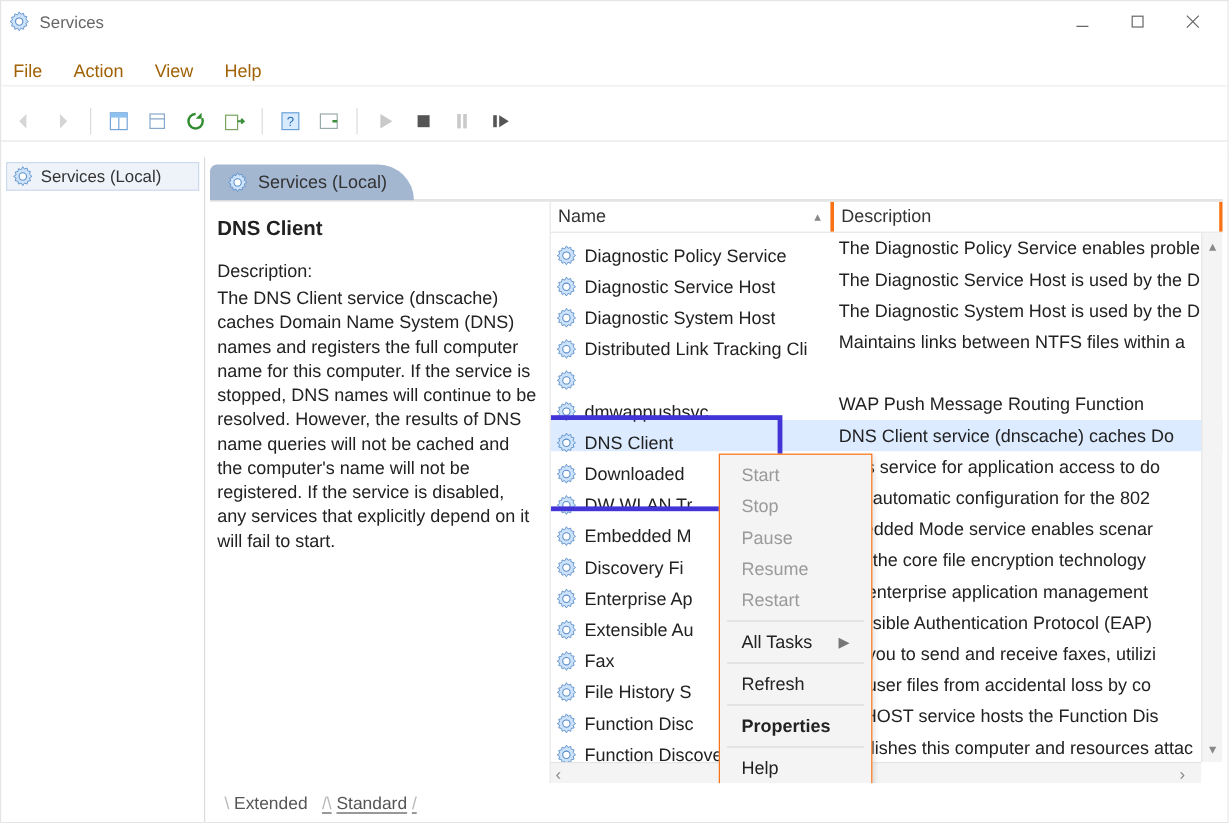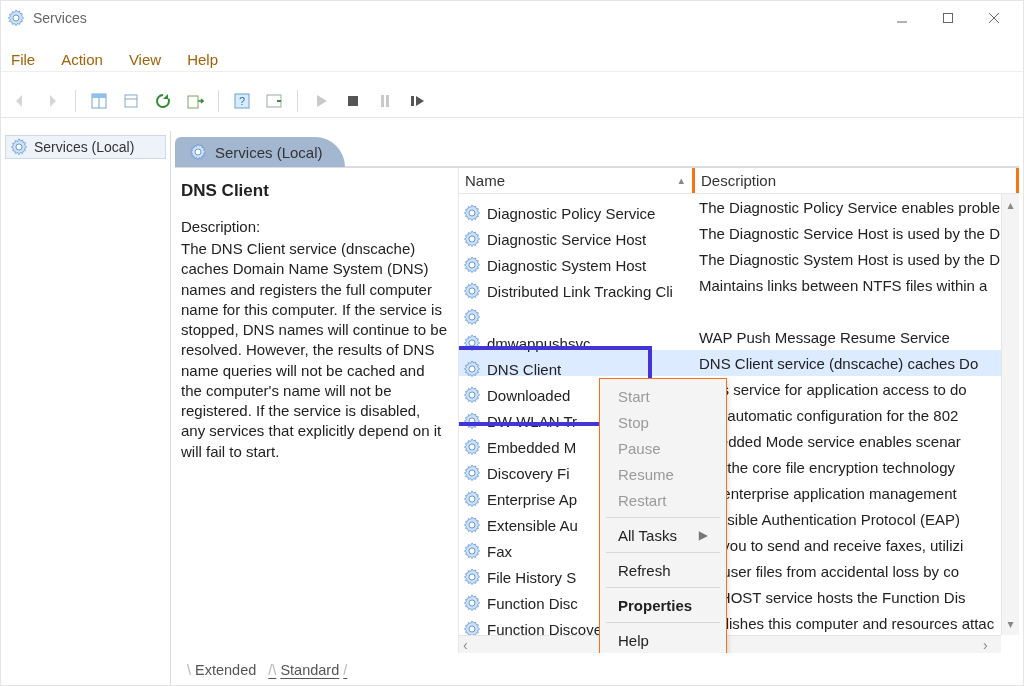--- a/index.html
+++ b/index.html
@@ -298,21 +298,21 @@
                   </div>
                 </div>
                 <div class="row">
                   <div class="cell-name">
                     <svg class="gear-icon" viewBox="0 0 20 20">
                       <path class="teeth" d="M10 1l1.5 2.2 2.5-.9.5 2.6 2.6.5-.9 2.5L18.5 10l-2.3 1.5.9 2.5-2.6.5-.5 2.6-2.5-.9L10 18.5l-1.5-2.3-2.5.9-.5-2.6-2.6-.5.9-2.5L1.5 10l2.3-1.5-.9-2.5 2.6-.5.5-2.6 2.5.9z"></path>
                       <circle class="inner" cx="10" cy="10" r="3.4"></circle>
                     </svg>
                     <span class="ellipsis">dmwappushsvc</span>
                   </div>
-                  <div class="cell-desc ellipsis">WAP Push Message Resume Service</div>
+                  <div class="cell-desc ellipsis">WAP Push Message Routing Function</div>
                 </div>
                 <div class="row selected">
                   <div class="cell-name">
                     <svg class="gear-icon" viewBox="0 0 20 20">
                       <path class="teeth" d="M10 1l1.5 2.2 2.5-.9.5 2.6 2.6.5-.9 2.5L18.5 10l-2.3 1.5.9 2.5-2.6.5-.5 2.6-2.5-.9L10 18.5l-1.5-2.3-2.5.9-.5-2.6-2.6-.5.9-2.5L1.5 10l2.3-1.5-.9-2.5 2.6-.5.5-2.6 2.5.9z"></path>
                       <circle class="inner" cx="10" cy="10" r="3.4"></circle>
                     </svg>
                     <span class="ellipsis">DNS Client</span>
                   </div>
                   <div class="cell-desc ellipsis">DNS Client service (dnscache) caches Do</div>

